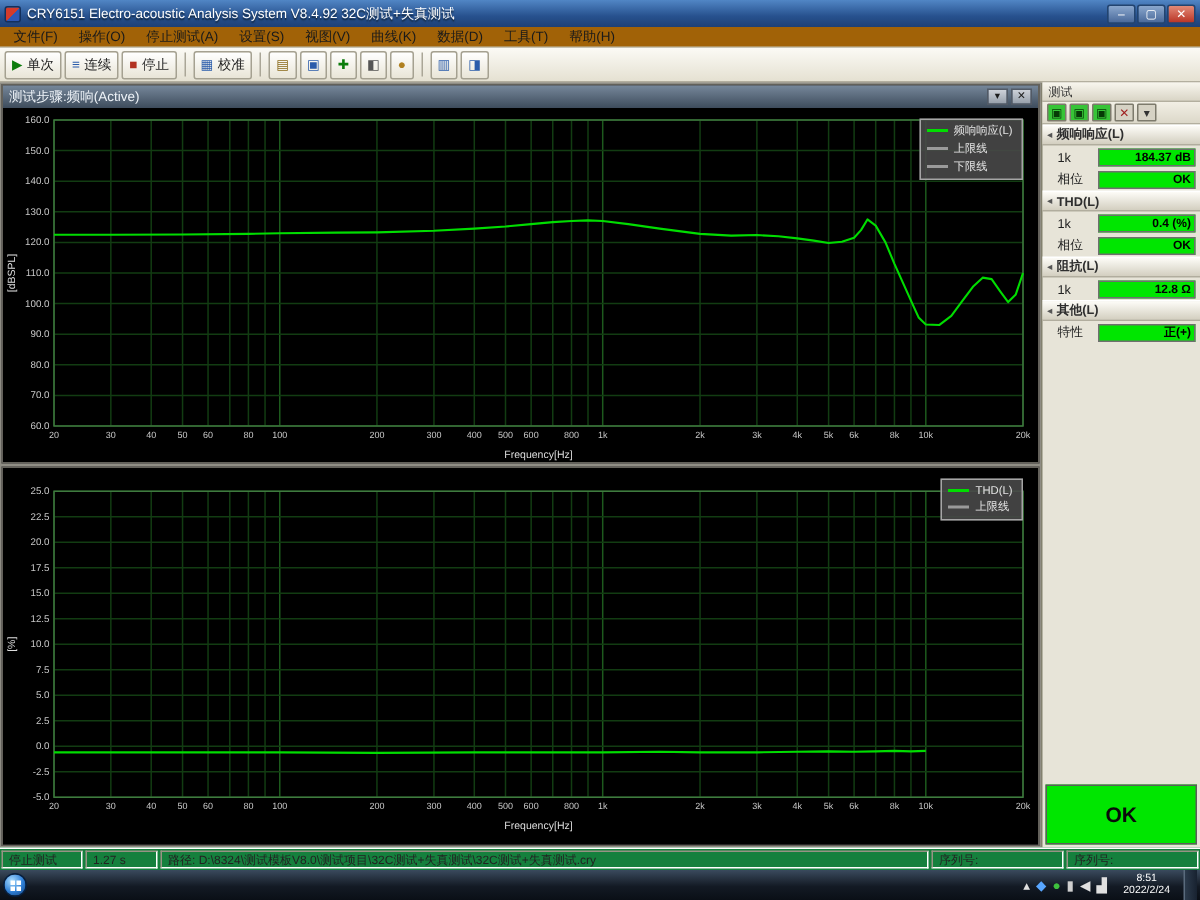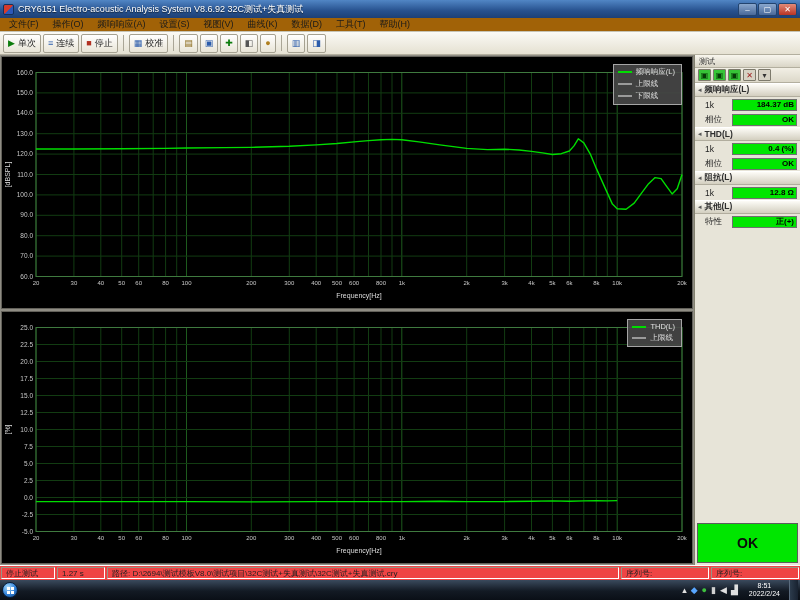--- a/index.html
+++ b/index.html
@@ -42,50 +42,50 @@
   .results-toolbar{height:15px;background:linear-gradient(#f2efe5,#dcd8c9);border-bottom:1px solid #b3af9f;display:flex;align-items:center;gap:2px;padding:0 3px}
   .rt-btn{width:13px;height:12px;border:1px solid #7d7a6c;font-size:8px;line-height:11px;text-align:center;border-radius:1px}
   .res-section-header{height:14px;background:linear-gradient(#fdfcf7,#d3cfc0);border-top:1px solid #fff;border-bottom:1px solid #b1ad9e;font-size:8.5px;font-weight:bold;color:#2e2e2e;display:flex;align-items:center;padding:0 3px;gap:3px;white-space:nowrap}
   .res-arrow{font-size:7px;color:#555}
   .res-row{height:15px;display:flex;align-items:center;padding:0 3px 0 10px;gap:3px}
   .res-label{font-size:8.5px;color:#222;width:24px;flex:0 0 auto;white-space:nowrap}
   .res-value{flex:1;height:12px;background:#00e600;border:1px solid #6f6f6f;font-size:8px;font-weight:bold;color:#000;text-align:right;padding:0 2px;line-height:10px;white-space:nowrap;overflow:hidden}
   .overall-ok{margin:auto 2px 2px 2px;height:40px;background:#00e600;border:1px solid #5c5c5c;display:flex;align-items:center;justify-content:center;font-size:14px;font-weight:bold;color:#0a0a0a;flex:0 0 auto}
 
   
-  .statusbar{height:15px;background:#ef4444;border-top:1px solid #fff;display:flex;font-size:8px;color:#222;flex:0 0 auto}
+  .statusbar{height:15px;background:#15803d;border-top:1px solid #fff;display:flex;font-size:8px;color:#222;flex:0 0 auto}
   .sb-seg{border:1px solid;border-color:#979384 #ffffff #ffffff #979384;margin:1px;display:flex;align-items:center;padding:0 4px;white-space:nowrap;overflow:hidden;flex:0 0 auto}
   .sb-seg.grow{flex:1 1 auto;min-width:0}
 
   
   .taskbar{height:20px;background:linear-gradient(#3a4a5d,#131a24 55%,#0a0f16);display:flex;align-items:center;padding:0 2px;gap:5px;flex:0 0 auto}
   .start-orb{width:16px;height:16px;border-radius:50%;background:radial-gradient(circle at 35% 30%,#a8dcff,#2f7fd6 55%,#123f75);border:1px solid #081f3d;position:relative;flex:0 0 auto}
   .start-orb::after{content:"";position:absolute;left:4px;top:4px;width:3px;height:3px;background:#fff;box-shadow:4px 0 0 #fff,0 4px 0 #fff,4px 4px 0 #fff}
   .tray{margin-left:auto;display:flex;align-items:center;gap:4px;padding:0 2px}
   .tray-icon{font-size:9px;line-height:9px}
   .clock{color:#fff;font-size:7px;text-align:center;line-height:8px;padding:0 4px;white-space:nowrap}
   .show-desktop{width:9px;height:100%;border-left:1px solid #5a6b7d;background:linear-gradient(90deg,#2c3b4c,#182230);flex:0 0 auto}
 </style>
 </head>
 <body>
 
 <div class="screen">
 
   <div class="titlebar">
     <div class="app-icon"></div>
-    <div class="title-text">CRY6151 Electro-acoustic Analysis System  V8.6.92  32C测试+失真测试</div>
+    <div class="title-text">CRY6151 Electro-acoustic Analysis System  V8.4.92  32C测试+失真测试</div>
     <div class="win-btn">–</div>
     <div class="win-btn">▢</div>
     <div class="win-btn close">✕</div>
   </div>
 
   <div class="menubar">
       <span class="menu-item">文件(F)</span>
       <span class="menu-item">操作(O)</span>
-      <span class="menu-item">频响响应(A)</span>
+      <span class="menu-item">停止测试(A)</span>
       <span class="menu-item">设置(S)</span>
       <span class="menu-item">视图(V)</span>
       <span class="menu-item">曲线(K)</span>
       <span class="menu-item">数据(D)</span>
       <span class="menu-item">工具(T)</span>
       <span class="menu-item">帮助(H)</span>
     </div>
 
   <div class="toolbar">
       <div class="tb-btn">
@@ -127,20 +127,25 @@
       </div>
       <div class="tb-btn">
         <span class="tb-glyph" style="color: rgb(43, 92, 171);">◨</span>
       </div>
     </div>
 
   <div class="main">
 
     <div class="charts">
       <div class="chart-panel">
+        <div class="panel-header">
+          <span class="ph-title">测试步骤:频响(Active)</span>
+          <span class="ph-btn">▾</span>
+          <span class="ph-btn">✕</span>
+        </div>
         <div class="chart-body">
           <svg id="chart-svg-0" viewBox="0 0 690 236">
               <rect x="0" y="0" width="690" height="236" fill="#000"></rect>
               <line x1="34.0" y1="8" x2="34.0" y2="212" stroke="#123c12" stroke-width="1"></line>
               <line x1="71.9" y1="8" x2="71.9" y2="212" stroke="#123c12" stroke-width="1"></line>
               <line x1="98.8" y1="8" x2="98.8" y2="212" stroke="#123c12" stroke-width="1"></line>
               <line x1="119.7" y1="8" x2="119.7" y2="212" stroke="#123c12" stroke-width="1"></line>
               <line x1="136.7" y1="8" x2="136.7" y2="212" stroke="#123c12" stroke-width="1"></line>
               <line x1="151.2" y1="8" x2="151.2" y2="212" stroke="#123c12" stroke-width="1"></line>
               <line x1="163.6" y1="8" x2="163.6" y2="212" stroke="#123c12" stroke-width="1"></line>
@@ -381,21 +386,21 @@
             <span class="res-value" style="background: rgb(0, 230, 0);">正(+)</span>
           </div>
         </div>
       <div class="overall-ok">OK</div>
     </div>
   </div>
 
   <div class="statusbar">
     <div class="sb-seg" style="width:54px">停止测试</div>
     <div class="sb-seg" style="width:48px">1.27 s</div>
-    <div class="sb-seg grow">路径: D:\2694\测试模板V8.0\测试项目\32C测试+失真测试\32C测试+失真测试.cry</div>
+    <div class="sb-seg grow">路径: D:\8324\测试模板V8.0\测试项目\32C测试+失真测试\32C测试+失真测试.cry</div>
     <div class="sb-seg" style="width:88px">序列号:</div>
     <div class="sb-seg" style="width:88px">序列号:</div>
   </div>
 
   <div class="taskbar">
     <div class="start-orb"></div>
     <div class="tray">
         <span class="tray-icon" style="color: rgb(224, 224, 224);">▴</span>
         <span class="tray-icon" style="color: rgb(88, 166, 255);">◆</span>
         <span class="tray-icon" style="color: rgb(62, 193, 62);">●</span>

